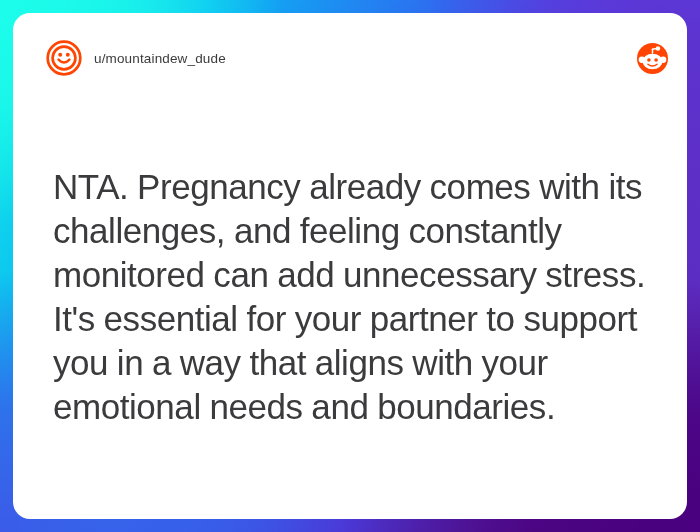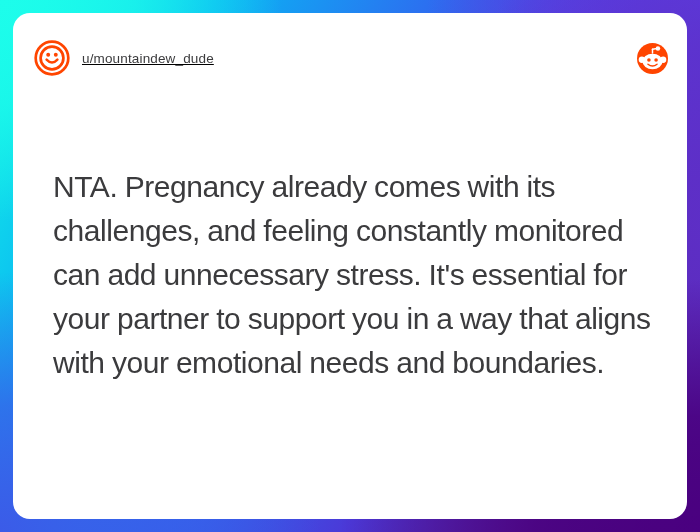--- a/index.html
+++ b/index.html
@@ -50,23 +50,22 @@
 
   
   .card-header {
     position: absolute;
     left: 0;
     top: 0;
     right: 0;
     height: 90px;
     display: flex;
     align-items: center;
-    padding: 0 19px 0 21px;
+    padding: 0 19px 0 33px;
     box-sizing: border-box;
-    text-decoration: underline;
   }
   .author-group {
     display: flex;
     align-items: center;
     gap: 12px;
   }
   .avatar {
     width: 36px;
     height: 36px;
     flex: 0 0 36px;
@@ -89,21 +88,21 @@
 
   
   .card-body {
     position: absolute;
     left: 40px;
     right: 34px;
     top: 152px;
   }
   .comment-text {
     font-family: "Liberation Sans", sans-serif;
-    font-size: 30px;
+    font-size: 35px;
     line-height: 44px;
     letter-spacing: -0.45px;
     color: #3b3b3d;
     margin: 0;
     font-weight: 400;
     word-spacing: -0.5px;
   }
 </style>
 </head>
 <body>

